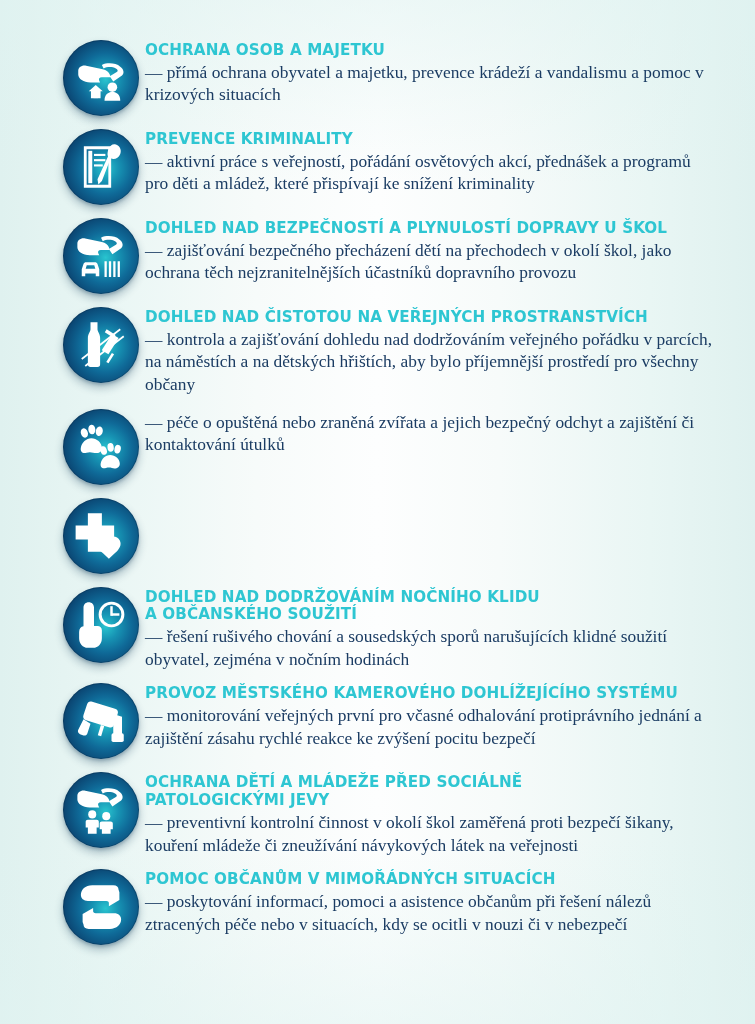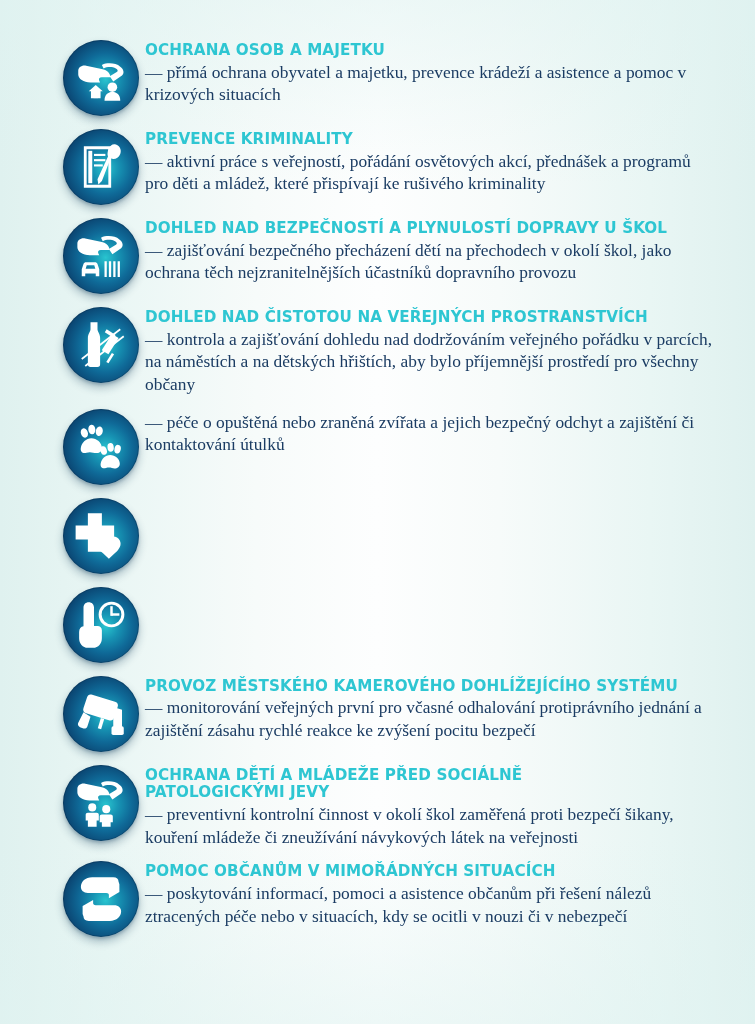--- a/index.html
+++ b/index.html
@@ -143,40 +143,40 @@
             <path d="M33 17 C40 14, 49 15, 54 19 C58 22, 59 26, 56 29 L46 36 L42 30 L50 25 C52 24, 51 22, 49 21 C45 19, 39 19, 35 21 Z"></path>
             <path d="M18 47 L26 40 L34 47 L31.5 47 L31.5 55 L20.5 55 L20.5 47 Z"></path>
             <rect x="23.5" y="48.5" width="5" height="6.5"></rect>
             <circle cx="45" cy="42.5" r="5.5"></circle>
             <path d="M36 58 C36 51, 40 48, 45 48 C50 48, 54 51, 54 58 Z"></path>
           </svg>
         </div>
       </div>
       <div class="text-col">
         <p class="item-title">OCHRANA OSOB A MAJETKU</p>
-        <p class="item-desc">— přímá ochrana obyvatel a majetku, prevence krádeží a asistence a pomoc v krizových situacích</p>
+        <p class="item-desc">— přímá ochrana obyvatel a majetku, prevence krádeží a vandalismu a pomoc v krizových situacích</p>
       </div>
     </div>
 
     <div class="item">
       <div class="icon-wrap">
         <div class="icon-circle">
           <svg viewBox="0 0 64 64">
             <path class="stroke-only" d="M14 10 L42 10 L42 54 L14 54 Z" style="stroke-width:3.2"></path>
             <rect x="17.5" y="13.5" width="4.5" height="37"></rect>
             <rect x="24" y="17" width="13" height="2.4"></rect>
             <rect x="24" y="23" width="13" height="2.4"></rect>
             <rect x="24" y="29" width="10" height="2.4"></rect>
             <path d="M48 6 C53 7, 56 12, 54 17 C52 22, 47 24, 43 22 L33 48 L29 52 L28 46 L40 20 C38 15, 42 5, 48 6 Z"></path>
           </svg>
         </div>
       </div>
       <div class="text-col">
         <p class="item-title">PREVENCE KRIMINALITY</p>
-        <p class="item-desc">— aktivní práce s veřejností, pořádání osvětových akcí, přednášek a programů pro děti a mládež, které přispívají ke rušivého kriminality</p>
+        <p class="item-desc">— aktivní práce s veřejností, pořádání osvětových akcí, přednášek a programů pro děti a mládež, které přispívají ke snížení kriminality</p>
       </div>
     </div>
 
     <div class="item">
       <div class="icon-wrap">
         <div class="icon-circle">
           <svg viewBox="0 0 64 64">
             <path d="M5 18 C5 14, 9 11, 14 12 L33 16 C37 17, 40 19, 41 22 L42 25 L32 25 C29 25, 28 27, 29 29 L30 31 L19 31 C11 31, 5 27, 5 22 Z"></path>
             <path d="M32 11 C39 8, 48 9, 53 13 C57 16, 58 20, 55 23 L45 30 L41 24 L49 19 C51 18, 50 16, 48 15 C44 13, 38 13, 34 15 Z"></path>
             <path d="M10 47 L12 41 C12.5 39.5, 13.5 39 15 39 L25 39 C26.5 39, 27.5 39.5, 28 41 L30 47 L30 55 L26 55 L26 52 L14 52 L14 55 L10 55 Z M14.5 46.5 L25.5 46.5 L24.3 42.5 L15.7 42.5 Z"></path>
@@ -247,20 +247,27 @@
       <div class="icon-wrap">
         <div class="icon-circle">
           <svg viewBox="0 0 64 64">
             <path d="M18 6 C21.5 6, 24 8.5, 24 12 L24 33 L28 33 C31 33, 33 35, 33 38 L33 47 C33 53, 29 58, 23 58 L17 58 C11 58, 7 53, 7 47 L7 40 C7 36, 9 34, 12 33.5 L12 12 C12 8.5, 14.5 6, 18 6 Z"></path>
             <circle class="stroke-only" cx="44" cy="20" r="13" style="stroke-width:3.4"></circle>
             <rect x="42.6" y="10.5" width="2.8" height="11"></rect>
             <rect x="44" y="18.6" width="9" height="2.8"></rect>
           </svg>
         </div>
       </div>
+      <div class="text-col">
+        <p class="item-title">
+          <span>DOHLED NAD DODRŽOVÁNÍM NOČNÍHO KLIDU</span><br>
+          <span>A OBČANSKÉHO SOUŽITÍ</span>
+        </p>
+        <p class="item-desc">— řešení rušivého chování a sousedských sporů narušujících klidné soužití obyvatel, zejména v nočním hodinách</p>
+      </div>
     </div>
 
     <div class="item">
       <div class="icon-wrap">
         <div class="icon-circle">
           <svg viewBox="0 0 64 64">
             <path d="M22 10 L48 18 C51 19, 52 21, 51 24 L47 36 C46 39, 44 40, 41 39 L15 31 C12 30, 11 28, 12 25 L16 13 C17 10, 19 9, 22 10 Z"></path>
             <path d="M12 30 L6 42 C5 44, 6 46, 8 47 L12 48.5 C14 49, 16 48, 16.5 46 L20 35 Z"></path>
             <rect x="30" y="37" width="4" height="12" transform="rotate(17 32 43)"></rect>
             <path d="M46 24 L56 27 L56 50 L46 50 Z"></path>

